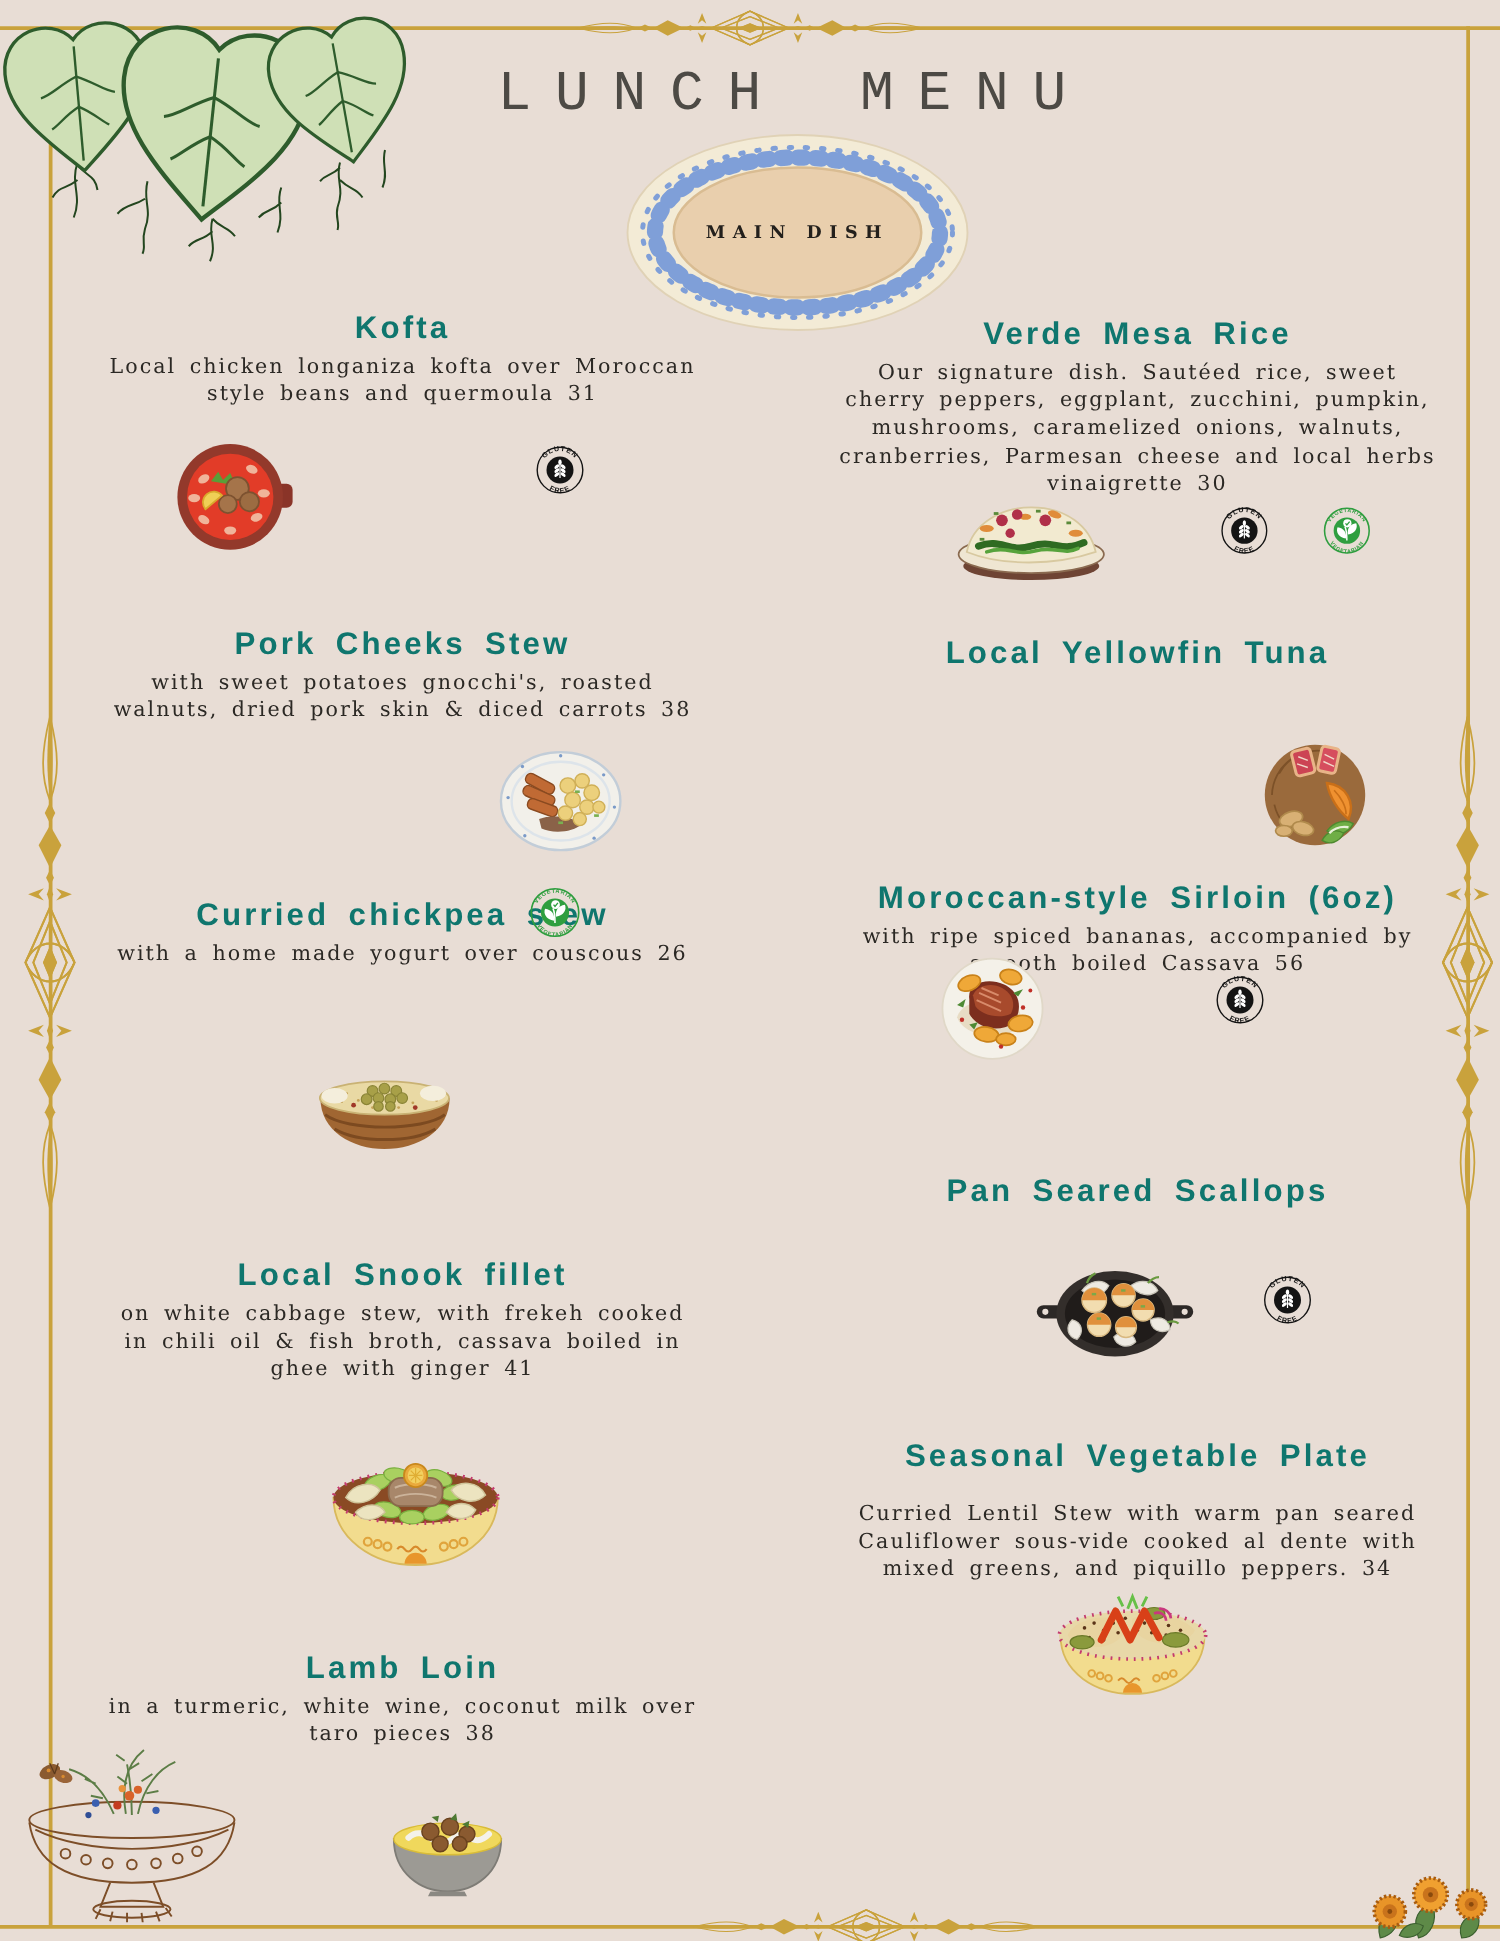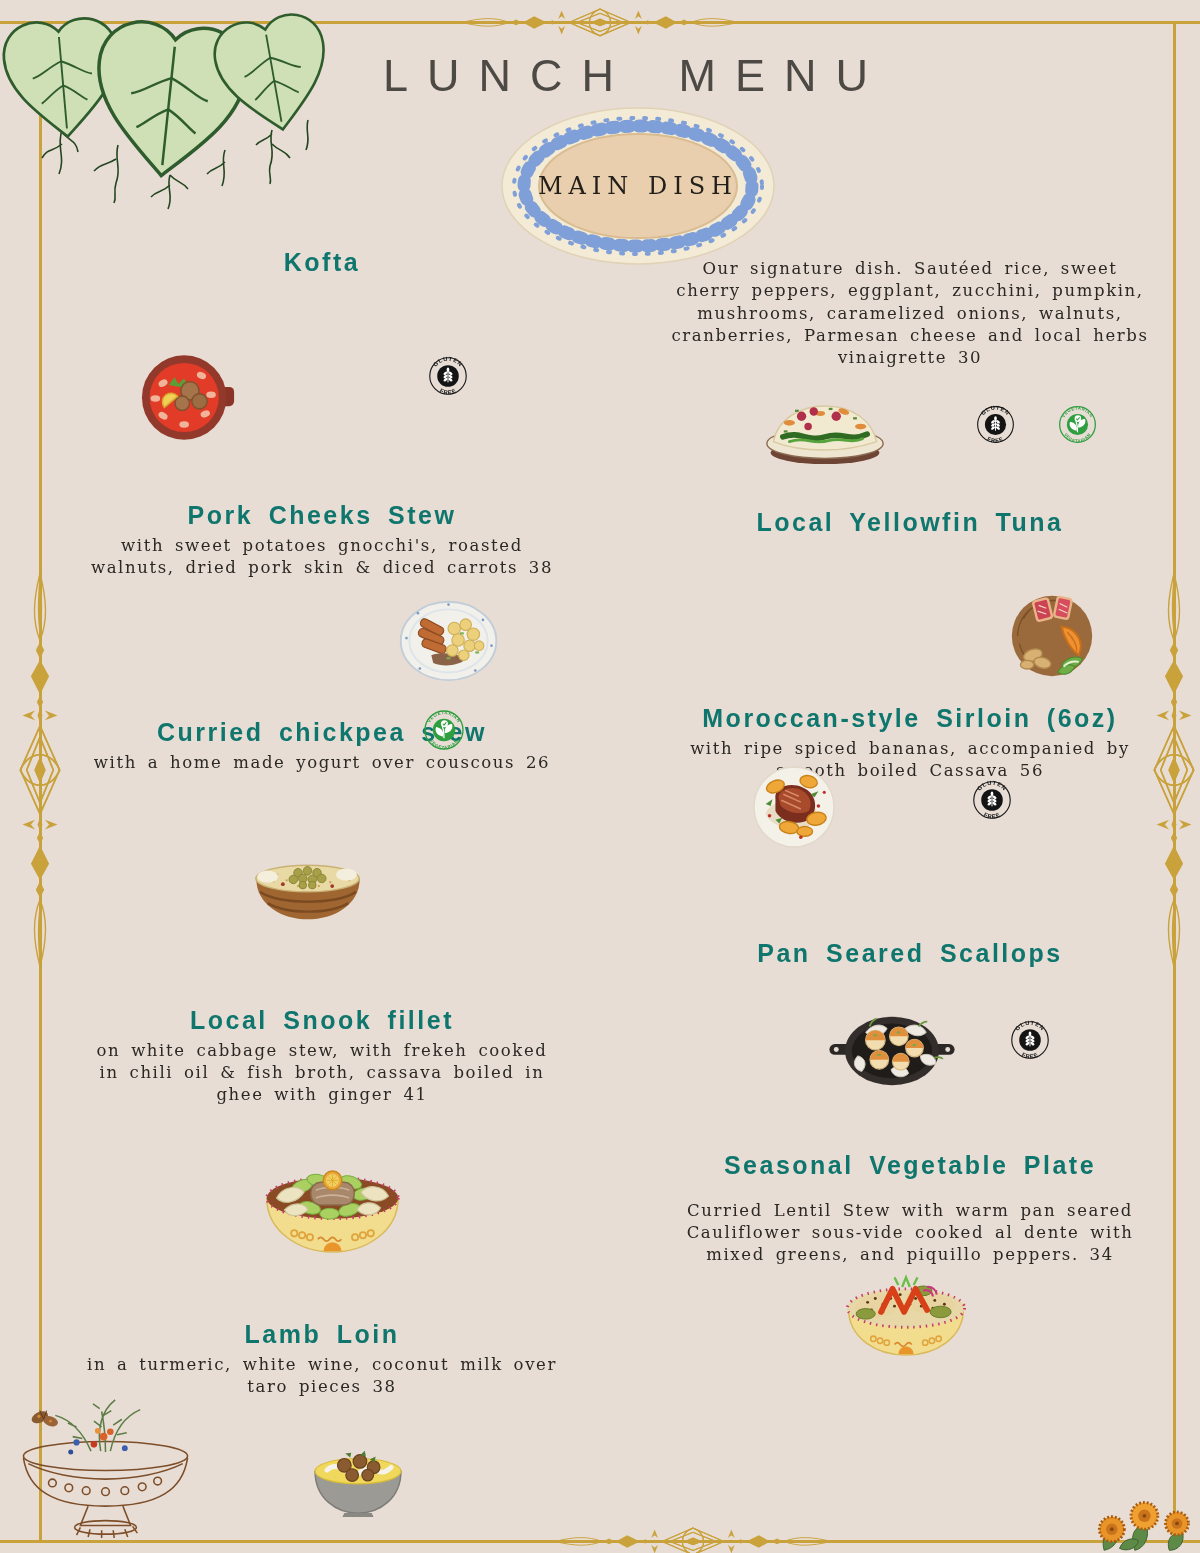--- a/index.html
+++ b/index.html
@@ -4,27 +4,27 @@
 <style>
   html,body{margin:0;padding:0}
   body{width:1200px;height:1553px;position:relative;overflow:hidden;
        background:#e8ddd5;font-family:"Liberation Sans",sans-serif}
   .abs{position:absolute}
   
   .hline{position:absolute;left:0;right:0;height:2.5px;background:#c9a23c}
   .vline{position:absolute;width:2.5px;background:#c9a23c}
   
   h1{position:absolute;left:150px;top:50px;width:970px;margin:0;text-align:center;
-     font-family:Liberation Sans, sans-serif;font-weight:400;font-size:45px;
+     font-family:Liberation Mono, monospace;font-weight:400;font-size:45px;
      letter-spacing:19px;word-spacing:14px;color:#4d4a45}
   .oval{position:absolute;left:498px;top:106px;width:280px;height:160px;
         display:flex;align-items:center;justify-content:center}
   .oval svg{position:absolute;inset:0}
-  .oval-label{position:relative;font-family:"DejaVu Serif",serif;font-weight:400;
-        font-size:24px;letter-spacing:6px;color:#23201c}
+  .oval-label{position:relative;font-family:"DejaVu Serif",serif;font-weight:700;
+        font-size:14px;letter-spacing:6px;color:#23201c}
   
   .mi{position:absolute;text-align:center}
   .mt{margin:0;font-size:25px;font-weight:700;letter-spacing:2.5px;word-spacing:6px;
       color:#0f766e;line-height:1.15}
   .md{margin:5px 0 0 0;font-family:"DejaVu Serif",serif;font-size:16.5px;
       letter-spacing:1.6px;word-spacing:4px;line-height:1.35;color:#2b2824}
   .gap .md{margin-top:20px}
   .lcol{left:87px;width:470px}
   .rcol{left:665px;width:490px}
   .l0{top:248px}.l1{top:501px}.l2{top:718px}.l3{top:1006px}.l4{top:1320px}
@@ -215,39 +215,41 @@
     <ellipse cx="140" cy="80" rx="136" ry="78" fill="#f3ebd6" stroke="#e0d2b6" stroke-width="1.5"></ellipse>
     <ellipse cx="140" cy="80" rx="124" ry="68" fill="none" stroke="#7f9fd8" stroke-width="4" stroke-dasharray="2 11" stroke-linecap="round"></ellipse>
     <ellipse cx="140" cy="80" rx="114" ry="60" fill="none" stroke="#7f9fd8" stroke-width="13" stroke-dasharray="5 9" stroke-linecap="round"></ellipse>
     <ellipse cx="140" cy="80" rx="99" ry="52" fill="#e9cfad" stroke="#d9bc92" stroke-width="2"></ellipse>
   </svg>
   <div class="oval-label">MAIN DISH</div>
 </div>
 
 <section class="mi lcol l0">
   <h2 class="mt">Kofta</h2>
+  <p class="md">Local chicken longaniza kofta over Moroccan style beans and quermoula 31</p>
 </section>
 <section class="mi lcol l1">
   <h2 class="mt">Pork Cheeks Stew</h2>
   <p class="md">with sweet potatoes gnocchi's, roasted walnuts, dried pork skin &amp; diced carrots 38</p>
 </section>
 <section class="mi lcol l2">
   <h2 class="mt">Curried chickpea stew</h2>
   <p class="md">with a home made yogurt over couscous  26</p>
 </section>
 <section class="mi lcol l3">
   <h2 class="mt">Local Snook fillet</h2>
   <p class="md">on white cabbage stew, with frekeh cooked in chili oil &amp; fish broth, cassava boiled in ghee with ginger 41</p>
 </section>
 <section class="mi lcol l4">
   <h2 class="mt">Lamb Loin</h2>
   <p class="md">in a turmeric, white wine, coconut milk over taro pieces 38</p>
 </section>
 
 <section class="mi rcol r0">
+  <h2 class="mt">Verde Mesa Rice</h2>
   <p class="md">Our signature dish. Sautéed rice, sweet cherry peppers, eggplant, zucchini, pumpkin, mushrooms, caramelized onions, walnuts, cranberries, Parmesan cheese and local herbs vinaigrette 30</p>
 </section>
 <section class="mi rcol r1">
   <h2 class="mt">Local Yellowfin Tuna</h2>
 </section>
 <section class="mi rcol r2">
   <h2 class="mt">Moroccan-style Sirloin (6oz)</h2>
   <p class="md">with ripe spiced bananas, accompanied by smooth boiled Cassava 56</p>
 </section>
 <section class="mi rcol r3">

